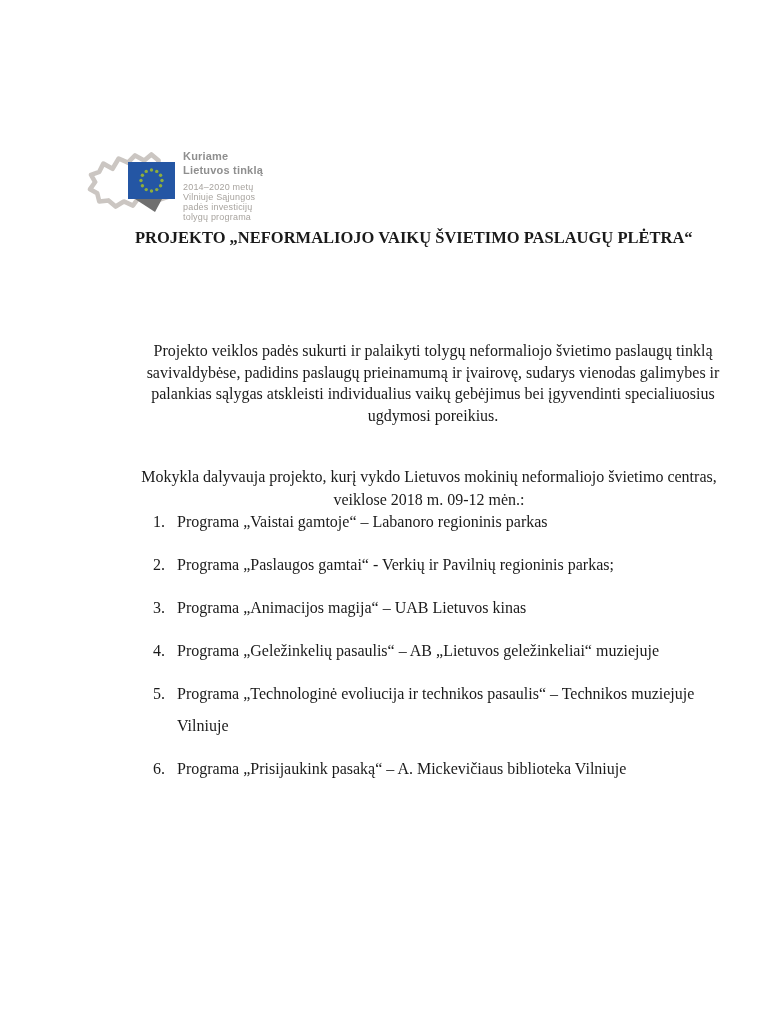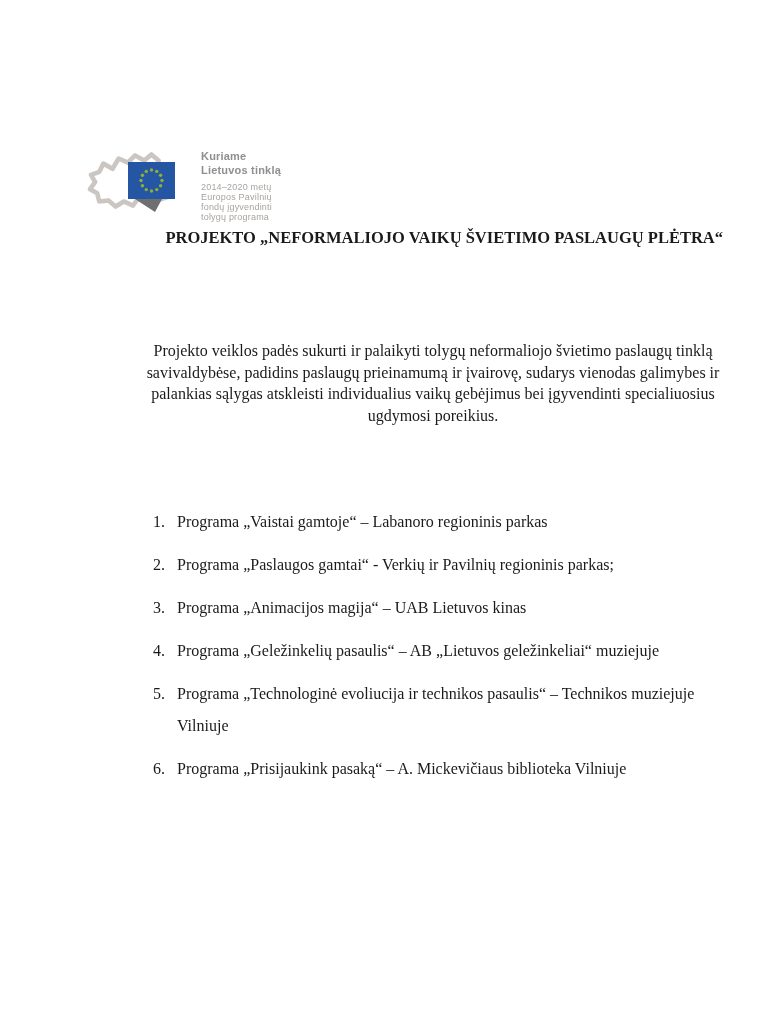--- a/index.html
+++ b/index.html
@@ -12,28 +12,28 @@
     overflow: hidden;
     font-family: "Liberation Serif", serif;
     color: #1a1a1a;
   }
 
   
   .logo { position: absolute; left: 87px; top: 148px; display: flex; align-items: flex-start; }
   .logo-graphic { position: relative; width: 92px; height: 66px; flex: 0 0 auto; }
   .logo-blob { position: absolute; left: 0; top: 0; }
   .logo-flag { position: absolute; left: 41px; top: 14px; }
-  .logo-text { margin-left: 22px; padding-top: 2px; font-family: "Liberation Sans", sans-serif; }
+  .logo-text { margin-left: 4px; padding-top: 2px; font-family: "Liberation Sans", sans-serif; }
   .logo-tagline { font-size: 11px; line-height: 13.5px; font-weight: bold; color: #8f8f8f; letter-spacing: 0.2px; }
   .logo-program { margin-top: 5px; font-size: 9px; line-height: 10px; color: #a8a49f; letter-spacing: 0.2px; }
 
   
   .doc-title {
     position: absolute; left: 135px; top: 222px; width: 588px;
-    text-align: right; font-weight: bold; font-size: 16.5px; line-height: 31px;
+    text-align: left; font-weight: bold; font-size: 16.5px; line-height: 31px;
   }
   .doc-title div { white-space: nowrap; }
 
   .intro {
     position: absolute; left: 134px; top: 324px; width: 598px;
     font-size: 16px; line-height: 21.5px; text-align: center;
   }
 
   .participation {
     position: absolute; left: 135px; top: 450px; width: 588px;
@@ -74,33 +74,34 @@
         </g>
       </svg>
     </div>
     <div class="logo-text">
       <div class="logo-tagline">
         <div>Kuriame</div>
         <div>Lietuvos tinklą</div>
       </div>
       <div class="logo-program">
         <div>2014–2020 metų</div>
-        <div>Europos Pavilnių</div>
-        <div>fondų įgyvendinti</div>
+        <div>Vilniuje Sąjungos</div>
+        <div>padės investicijų</div>
         <div>tolygų programa</div>
       </div>
     </div>
   </div>
 
   <div class="doc-title">
     <div>PROJEKTO „NEFORMALIOJO VAIKŲ ŠVIETIMO PASLAUGŲ PLĖTRA“</div>
   </div>
 
   <p class="intro">Projekto veiklos padės sukurti ir palaikyti tolygų neformaliojo švietimo paslaugų tinklą savivaldybėse, padidins paslaugų prieinamumą ir įvairovę, sudarys vienodas galimybes ir palankias sąlygas atskleisti individualius vaikų gebėjimus bei įgyvendinti specialiuosius ugdymosi  poreikius.</p>
 
+  <p class="participation">Mokykla dalyvauja projekto, kurį vykdo Lietuvos mokinių neformaliojo švietimo centras, veiklose 2018 m. 09-12 mėn.:</p>
 
   <div class="programs">
     <div class="program-item">
       <span class="program-num">1.</span>
       <span class="program-text">Programa „Vaistai gamtoje“ – Labanoro regioninis parkas</span>
     </div>
     <div class="program-item">
       <span class="program-num">2.</span>
       <span class="program-text">Programa „Paslaugos gamtai“  - Verkių ir Pavilnių regioninis parkas;</span>
     </div>

